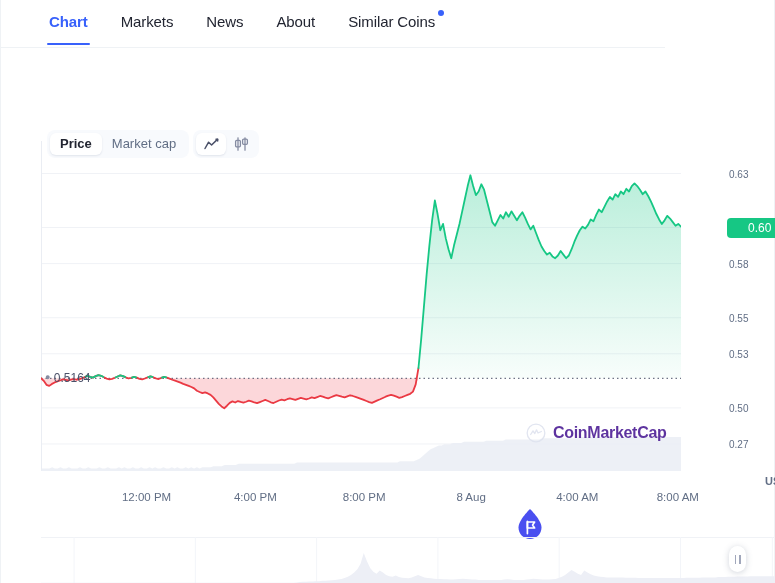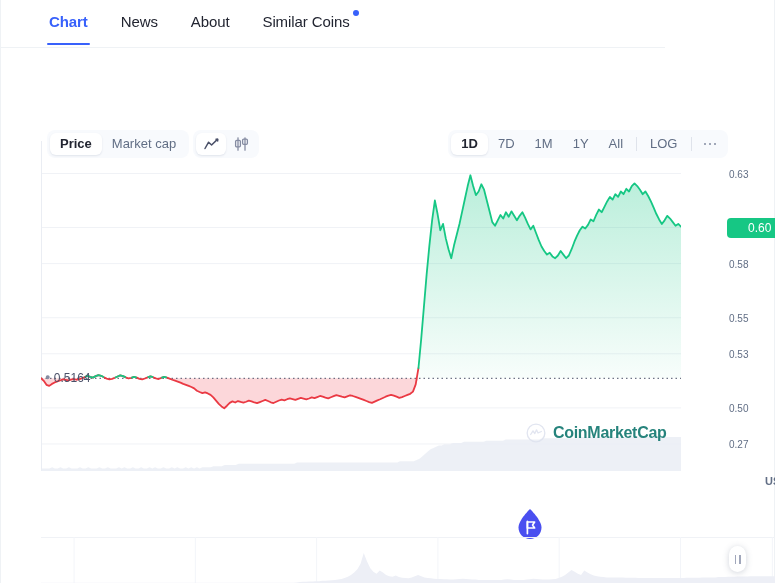--- a/index.html
+++ b/index.html
@@ -145,21 +145,21 @@
     transform: translateX(-50%);
     white-space: nowrap;
   }
   .watermark {
     position: absolute; left: 485px; top: 282px;
     display: flex; align-items: center; gap: 7px;
     opacity: 0.9;
     pointer-events: none;
   }
   .wm-text {
-    font-size: 16px; font-weight: 700; color: #0f766e;
+    font-size: 16px; font-weight: 700; color: #4c1d95;
     letter-spacing: -0.3px;
   }
 
   
   .flagpin {
     position: absolute; left: 515px; top: 508px;
     width: 28px; height: 34px;
   }
 
   
@@ -183,20 +183,23 @@
 </head>
 <body>
 
 <div class="page">
 
   <div class="tabbar">
     <div class="tab active">
       <span>Chart</span>
     </div>
     <div class="tab">
+      <span>Markets</span>
+    </div>
+    <div class="tab">
       <span>News</span>
     </div>
     <div class="tab">
       <span>About</span>
     </div>
     <div class="tab">
       <span>Similar Coins</span>
       <span class="dot-badge"></span>
     </div>
   </div>
@@ -222,47 +225,20 @@
       <div class="seg-icon">
         <svg width="17" height="14" viewBox="0 0 17 14" fill="none">
           <line x1="5" y1="0.8" x2="5" y2="13.2" stroke="#858ca2" stroke-width="1.3" stroke-linecap="round"></line>
           <rect x="2.6" y="3.4" width="4.8" height="6.4" rx="1.1" stroke="#858ca2" stroke-width="1.3" fill="none"></rect>
           <line x1="12" y1="0.8" x2="12" y2="13.2" stroke="#858ca2" stroke-width="1.3" stroke-linecap="round"></line>
           <rect x="9.6" y="2.2" width="4.8" height="5.2" rx="1.1" stroke="#858ca2" stroke-width="1.3" fill="none"></rect>
         </svg>
       </div>
     </div>
 
-    <div class="seg seg-right">
-      <div class="seg-item active">
-        <span>1D</span>
-      </div>
-      <div class="seg-item">
-        <span>7D</span>
-      </div>
-      <div class="seg-item">
-        <span>1M</span>
-      </div>
-      <div class="seg-item">
-        <span>1Y</span>
-      </div>
-      <div class="seg-item">
-        <span>All</span>
-      </div>
-      <span class="divider-v"></span>
-      <div class="seg-item">
-        <span>LOG</span>
-      </div>
-      <span class="divider-v"></span>
-      <div class="dots">
-        <i></i>
-          <i></i>
-          <i></i>
-      </div>
-    </div>
   </div>
 
   <div class="chartwrap">
 
     <div class="plot">
       <svg id="plot-svg" width="640" height="330" viewBox="0 0 640 330" preserveAspectRatio="none">
         <defs>
           <linearGradient id="gradUp" x1="0" y1="0" x2="0" y2="1">
             <stop offset="0%" stop-color="#16c784" stop-opacity="0.30"></stop>
             <stop offset="100%" stop-color="#16c784" stop-opacity="0.03"></stop>
@@ -316,20 +292,28 @@
     <div class="yaxis">
         <div class="ytick" style="top: 32.5px;">0.63</div>
         <div class="ybadge" style="top: 86.6px;">0.60</div>
         <div class="ytick" style="top: 122.6px;">0.58</div>
         <div class="ytick" style="top: 176.7px;">0.55</div>
         <div class="ytick" style="top: 212.8px;">0.53</div>
         <div class="ytick" style="top: 266.9px;">0.50</div>
         <div class="ytick" style="top: 303px;">0.27</div>
         <div class="yunit">USD</div>
       </div>
+    <div class="xaxis">
+        <div class="xtick" style="left: 105.6px;">12:00 PM</div>
+        <div class="xtick" style="left: 214.4px;">4:00 PM</div>
+        <div class="xtick" style="left: 323.2px;">8:00 PM</div>
+        <div class="xtick" style="left: 430.1px;">8 Aug</div>
+        <div class="xtick" style="left: 536.3px;">4:00 AM</div>
+        <div class="xtick" style="left: 636.8px;">8:00 AM</div>
+      </div>
   </div>
 
   <div class="flagpin">
     <svg width="28" height="34" viewBox="0 0 28 34">
       <path d="M14 1 C14 1 25.5 12 25.5 19.5 C25.5 26.0 20.4 31 14 31 C7.6 31 2.5 26.0 2.5 19.5 C2.5 12 14 1 14 1 Z" fill="#4a4ff0"></path>
       <g stroke="#ffffff" stroke-width="1.7" fill="none" stroke-linecap="round" stroke-linejoin="round">
         <line x1="11.4" y1="13.4" x2="11.4" y2="25.6"></line>
         <path d="M11.4 14.0 H18.6 L16.6 17.0 L18.6 20.0 H11.4 Z" fill="none"></path>
       </g>
     </svg>

